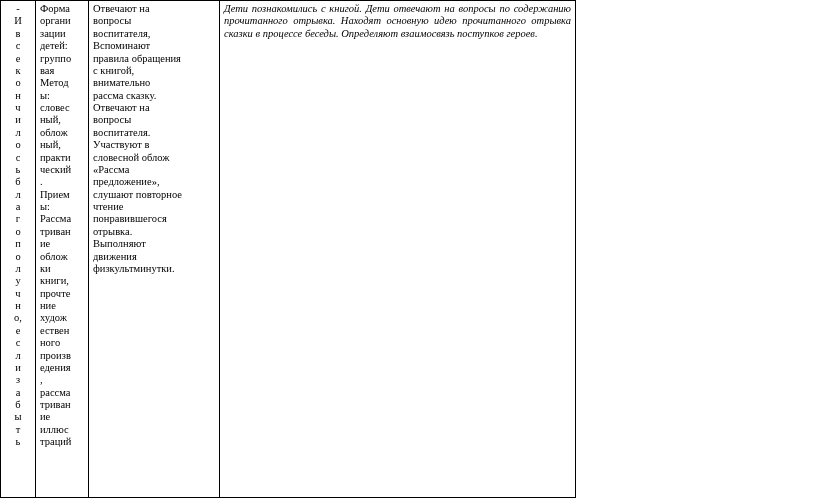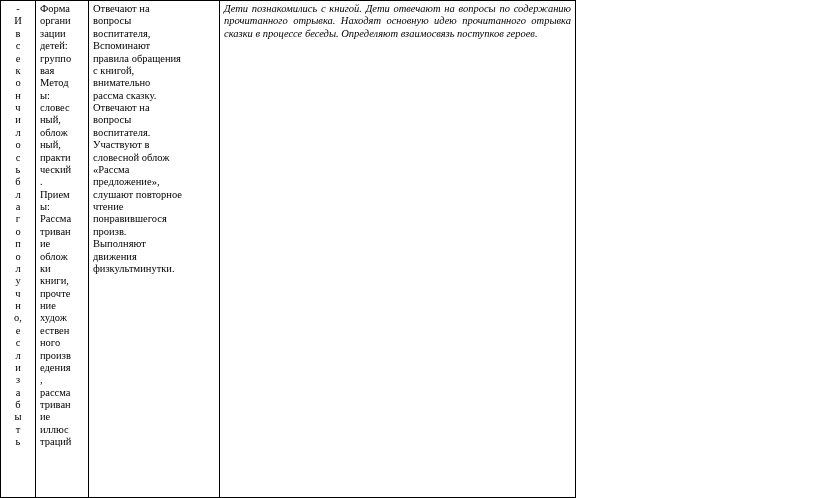--- a/index.html
+++ b/index.html
@@ -164,21 +164,21 @@
           <span>Отвечают на</span>
           <span>вопросы</span>
           <span>воспитателя.</span>
           <span>Участвуют в</span>
           <span>словесной облож</span>
           <span>«Рассма</span>
           <span>предложение»,</span>
           <span>слушают повторное</span>
           <span>чтение</span>
           <span>понравившегося</span>
-          <span>произв.</span>
+          <span>отрывка.</span>
           <span>Выполняют</span>
           <span>движения</span>
           <span>физкультминутки.</span>
         </td>
         <td class="col-d cell-d tall">Дети познакомились с книгой. Дети отвечают на вопросы по содержанию прочитанного отрывка. Находят основную идею прочитанного отрывка сказки в процессе беседы. Определяют взаимосвязь поступков героев.</td>
       </tr>
     </tbody>
   </table>
 </div>
 

